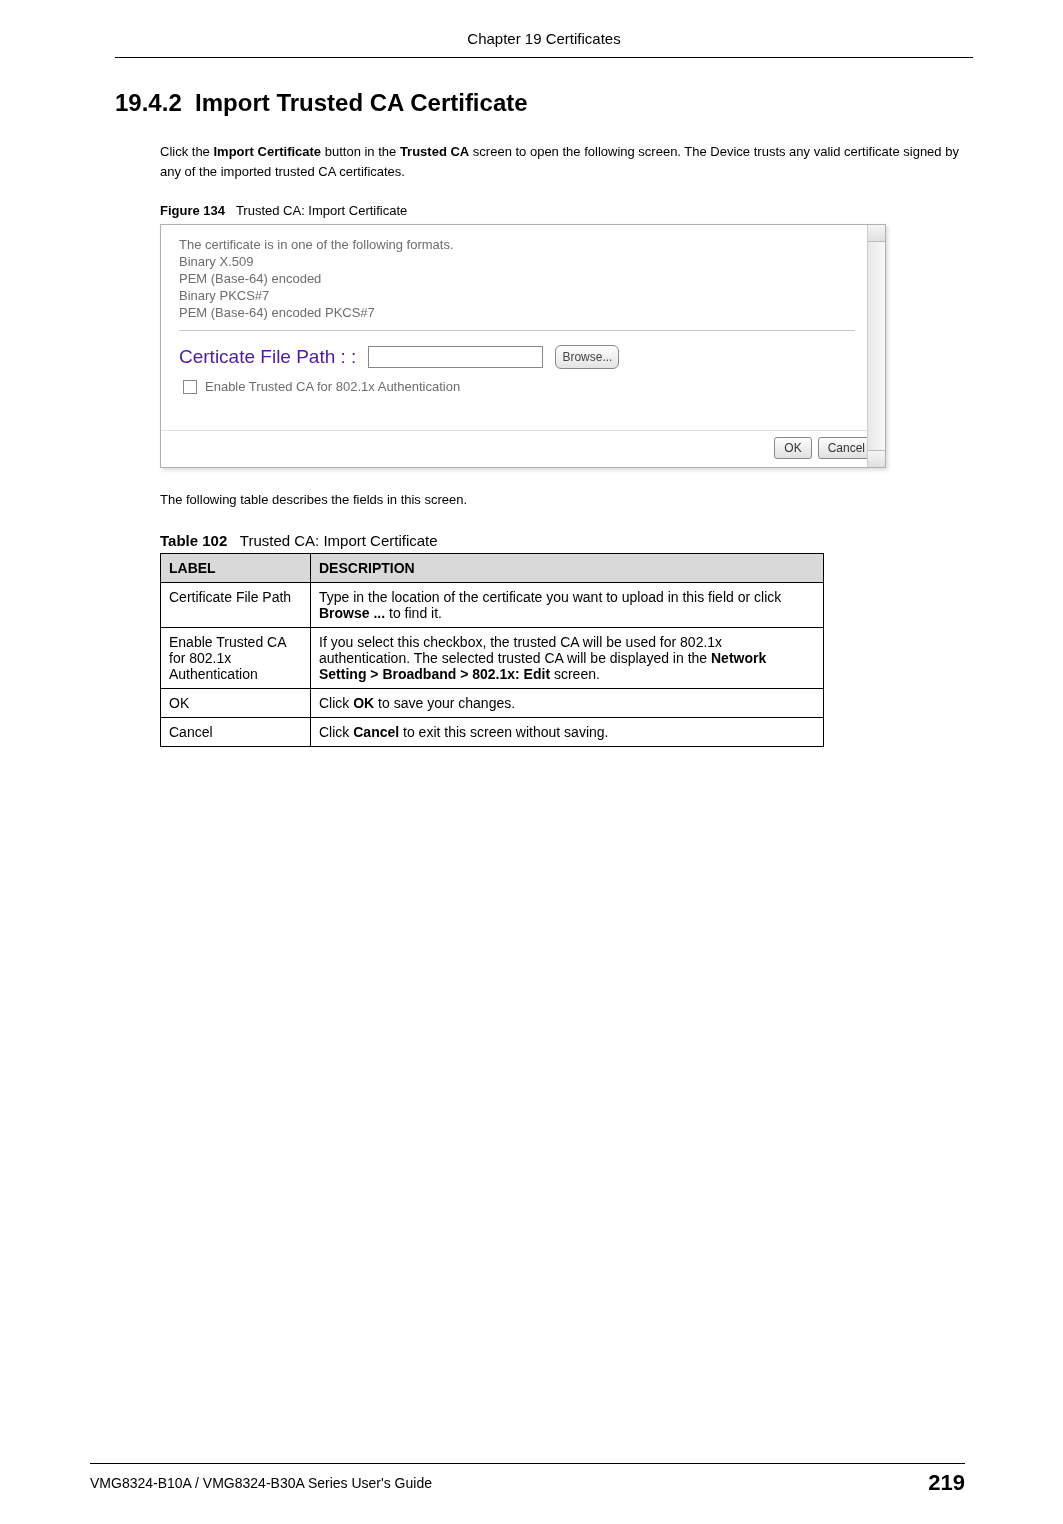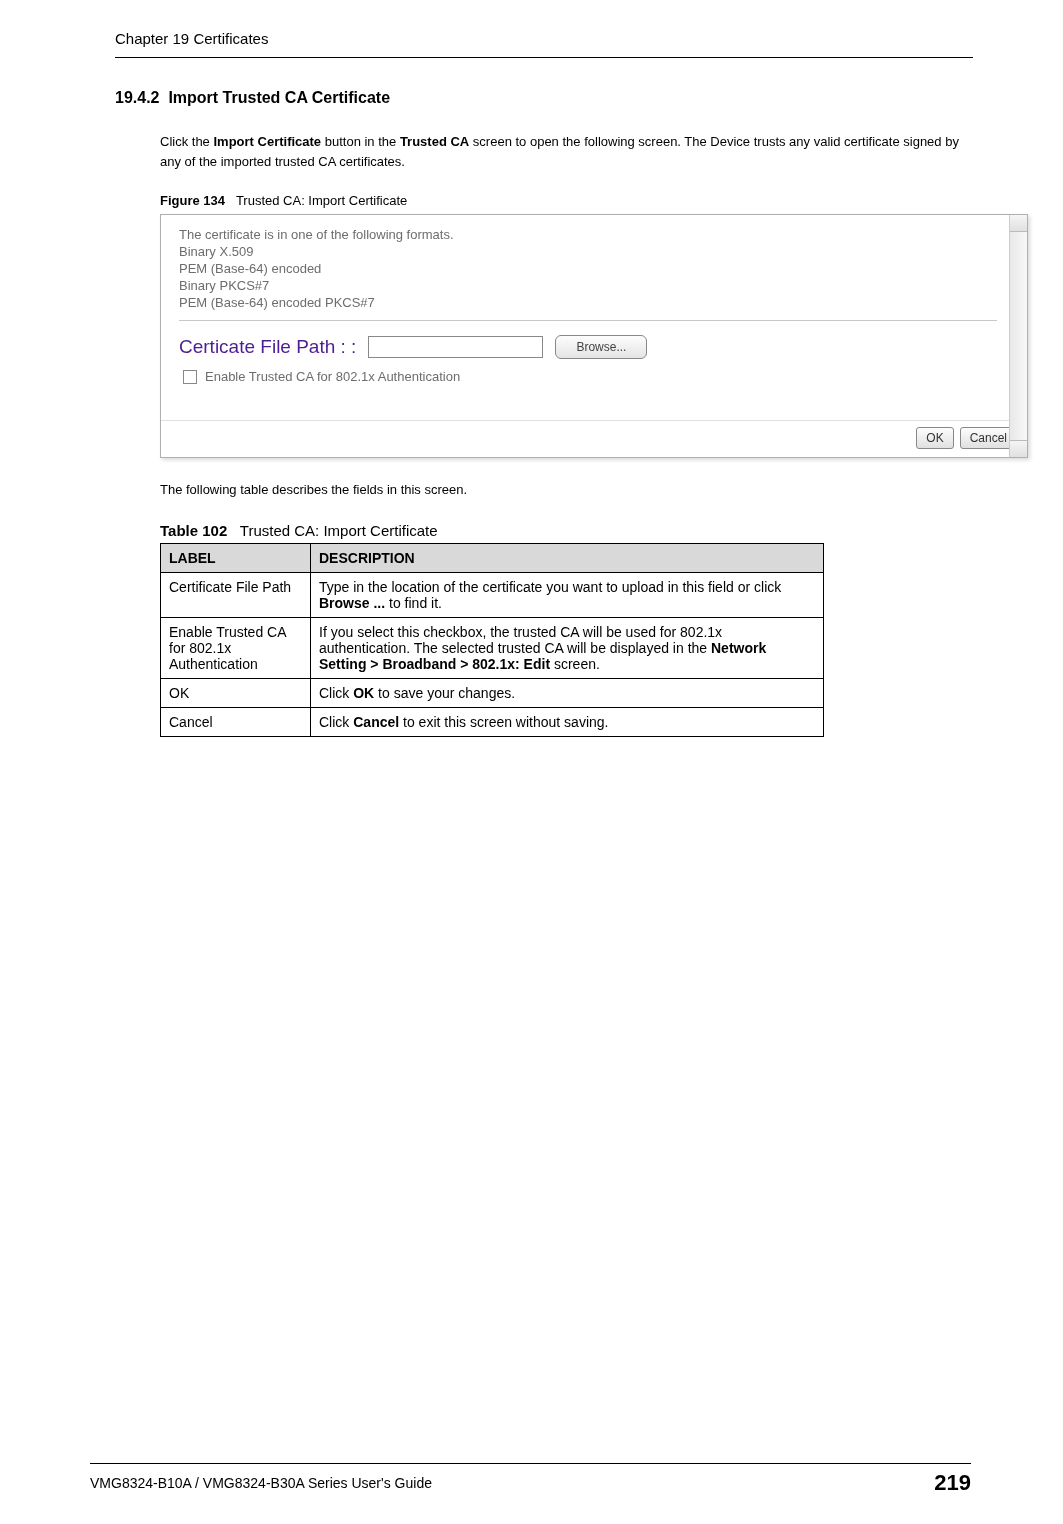--- a/index.html
+++ b/index.html
@@ -10,49 +10,49 @@
     body {
       width: 1063px;
       height: 1524px;
       background: #ffffff;
       font-family: "Helvetica Neue", Arial, sans-serif;
       color: #000000;
       position: relative;
       padding: 30px 90px 30px 115px;
     }
     .header-right {
-      text-align: left;
+      text-align: center;
       font-size: 15px;
       margin-bottom: 10px;
     }
     .header-rule {
       border: none;
       border-top: 1.5px solid #000;
       margin-bottom: 25px;
     }
     .section-heading {
-      font-size: 16px;
+      font-size: 24px;
       font-weight: bold;
       margin-bottom: 25px;
       margin-top: 31px;
     }
     .body-text {
       font-size: 13px;
       line-height: 1.5;
       margin-left: 45px;
       margin-bottom: 22px;
     }
     .figure-caption {
       font-size: 13px;
       margin-left: 45px;
       margin-bottom: 6px;
     }
     .figure-container {
       margin-left: 45px;
-      width: 868px;
+      width: 726px;
       border: 1px solid #b0b0b0;
       background: #ffffff;
       position: relative;
       margin-bottom: 22px;
       box-shadow: 2px 2px 4px rgba(0,0,0,0.15);
     }
     .figure-scrollbar {
       position: absolute;
       right: 0;
       top: 0;
@@ -102,21 +102,21 @@
       font-size: 19px;
     }
     .file-input-field {
       width: 175px;
       height: 22px;
       border: 1px solid #888;
       background: #fff;
     }
     .browse-btn {
       height: 24px;
-      padding: 0 20px;
+      padding: 0 6px;
       border: 1px solid #888;
       border-radius: 6px;
       background: linear-gradient(#fdfdfd, #e4e4e4);
       color: #444;
       font-size: 12px;
       cursor: pointer;
     }
     .checkbox-row {
       display: flex;
       align-items: center;
@@ -171,21 +171,21 @@
       background: #d9d9d9;
       font-weight: bold;
     }
     table.desc-table td.label-col {
       width: 150px;
     }
     .footer {
       position: absolute;
       bottom: 28px;
       left: 90px;
-      right: 92px;
+      right: 98px;
     }
     .footer-rule {
       border: none;
       border-top: 1.5px solid #000;
       margin-bottom: 6px;
     }
     .footer-row {
       display: flex;
       justify-content: space-between;
       align-items: center;

